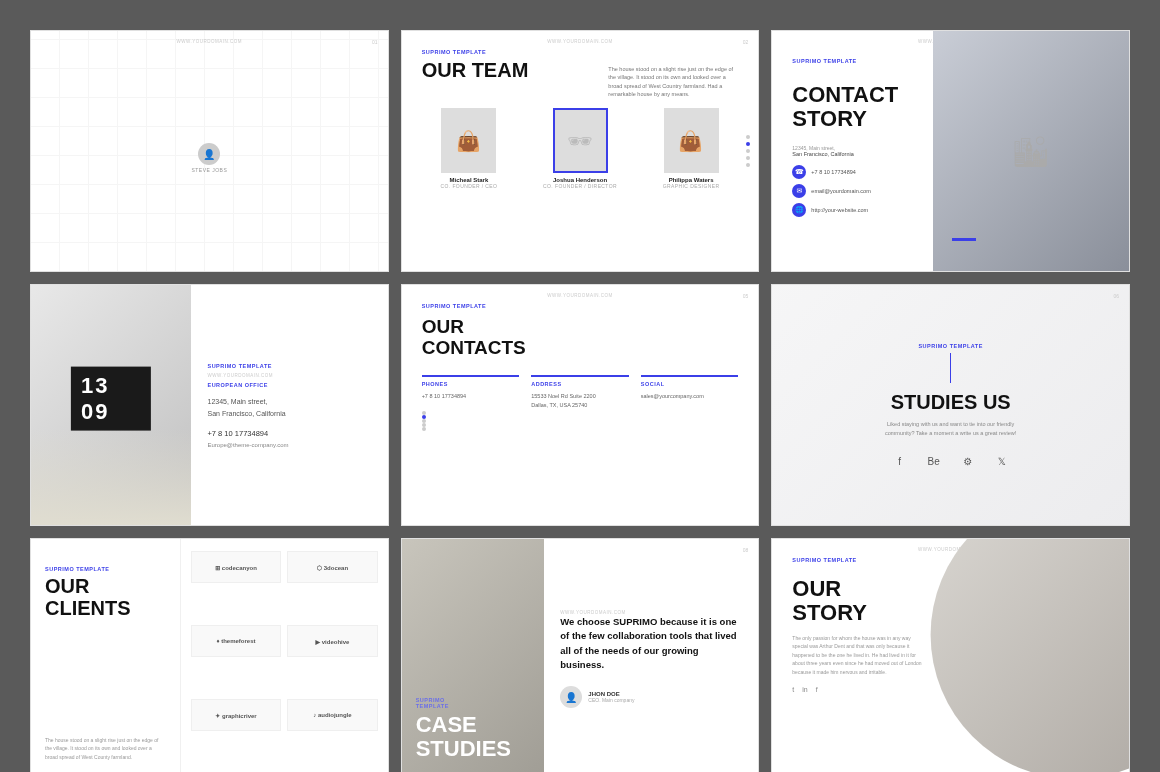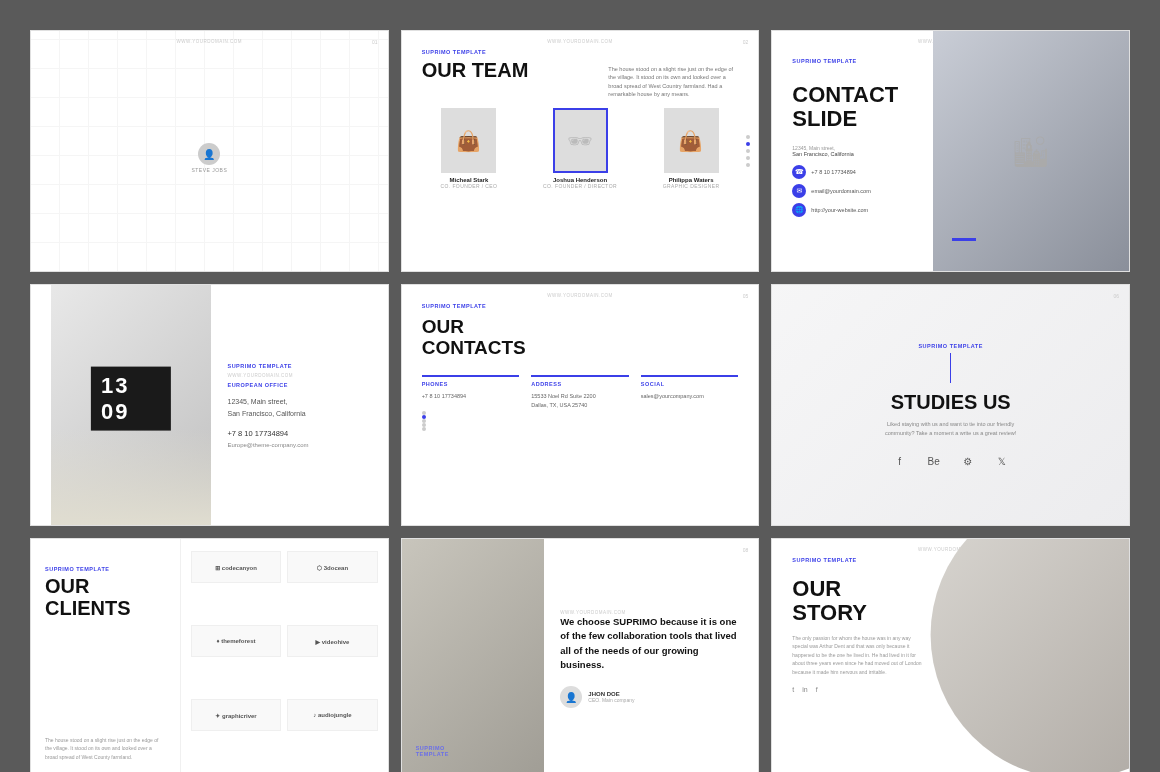--- a/index.html
+++ b/index.html
@@ -262,21 +262,20 @@
     .slide-4 .left-img {
       width: 45%;
       height: 100%;
       background: linear-gradient(135deg, #e8e8e8 0%, #c0c0c0 100%);
       position: relative;
       overflow: hidden;
       display: flex;
       align-items: flex-end;
       justify-content: flex-start;
       padding: 6px;
-      margin-left: 20px;
     }
     .slide-4 .clock-display {
       font-size: 22px;
       font-weight: 900;
       color: #fff;
       background: #1a1a1a;
       padding: 6px 10px;
       position: absolute;
       top: 50%;
       left: 50%;
@@ -656,21 +655,21 @@
       <div class="nav-dot"></div>
       <div class="nav-dot"></div>
     </div>
   </div>
 
   <div class="slide slide-3">
     <div style="width:44%">
       <span class="slide-label">SUPRIMO TEMPLATE</span>
       <span class="slide-url">WWW.YOURDOMAIN.COM</span>
       <span class="page-num">03</span>
-      <div class="title" style="font-size:22px;font-weight:800;color:#111;line-height:1.1;margin-top:16px;">CONTACT SLIDE</div>
+      <div class="title" style="font-size:22px;font-weight:800;color:#111;line-height:1.1;margin-top:16px;">CONTACT STORY</div>
       <div class="contact-info">
         <div class="addr-label" style="font-size:5px;color:#999;margin-top:12px;">12345, Main street,</div>
         <div class="addr-value" style="font-size:5.5px;color:#444;">San Francisco, California</div>
         <div class="info-row" style="margin-top:8px;">
           <div class="info-icon">☎</div>
           <div class="info-text">+7 8 10 17734894</div>
         </div>
         <div class="info-row">
           <div class="info-icon">✉</div>
           <div class="info-text">email@yourdomain.com</div>
@@ -775,20 +774,22 @@
       </div>
       <div class="logo-item">
         <span class="logo-text logo-audiojungle">♪ audiojungle</span>
       </div>
     </div>
   </div>
 
   <div class="slide slide-8">
     <div class="left-content">
       <span class="left-content slide-label-white" style="background:none;padding:0;">SUPRIMO TEMPLATE</span>
+      <div class="title" style="white-space:pre-line;font-size:22px;font-weight:800;color:#fff;line-height:1.1;">CASE
+STUDIES</div>
     </div>
     <div class="right-content">
       <span class="slide-url" style="position:static;transform:none;font-size:4.5px;color:#ccc;letter-spacing:0.5px;">WWW.YOURDOMAIN.COM</span>
       <div class="quote-text">We choose SUPRIMO because it is one of the few collaboration tools that lived all of the needs of our growing business.</div>
       <div class="client-area">
         <div class="client-avatar">👤</div>
         <div>
           <div class="client-info-name">JHON DOE</div>
           <div class="client-info-company">CEO. Main company</div>
         </div>

